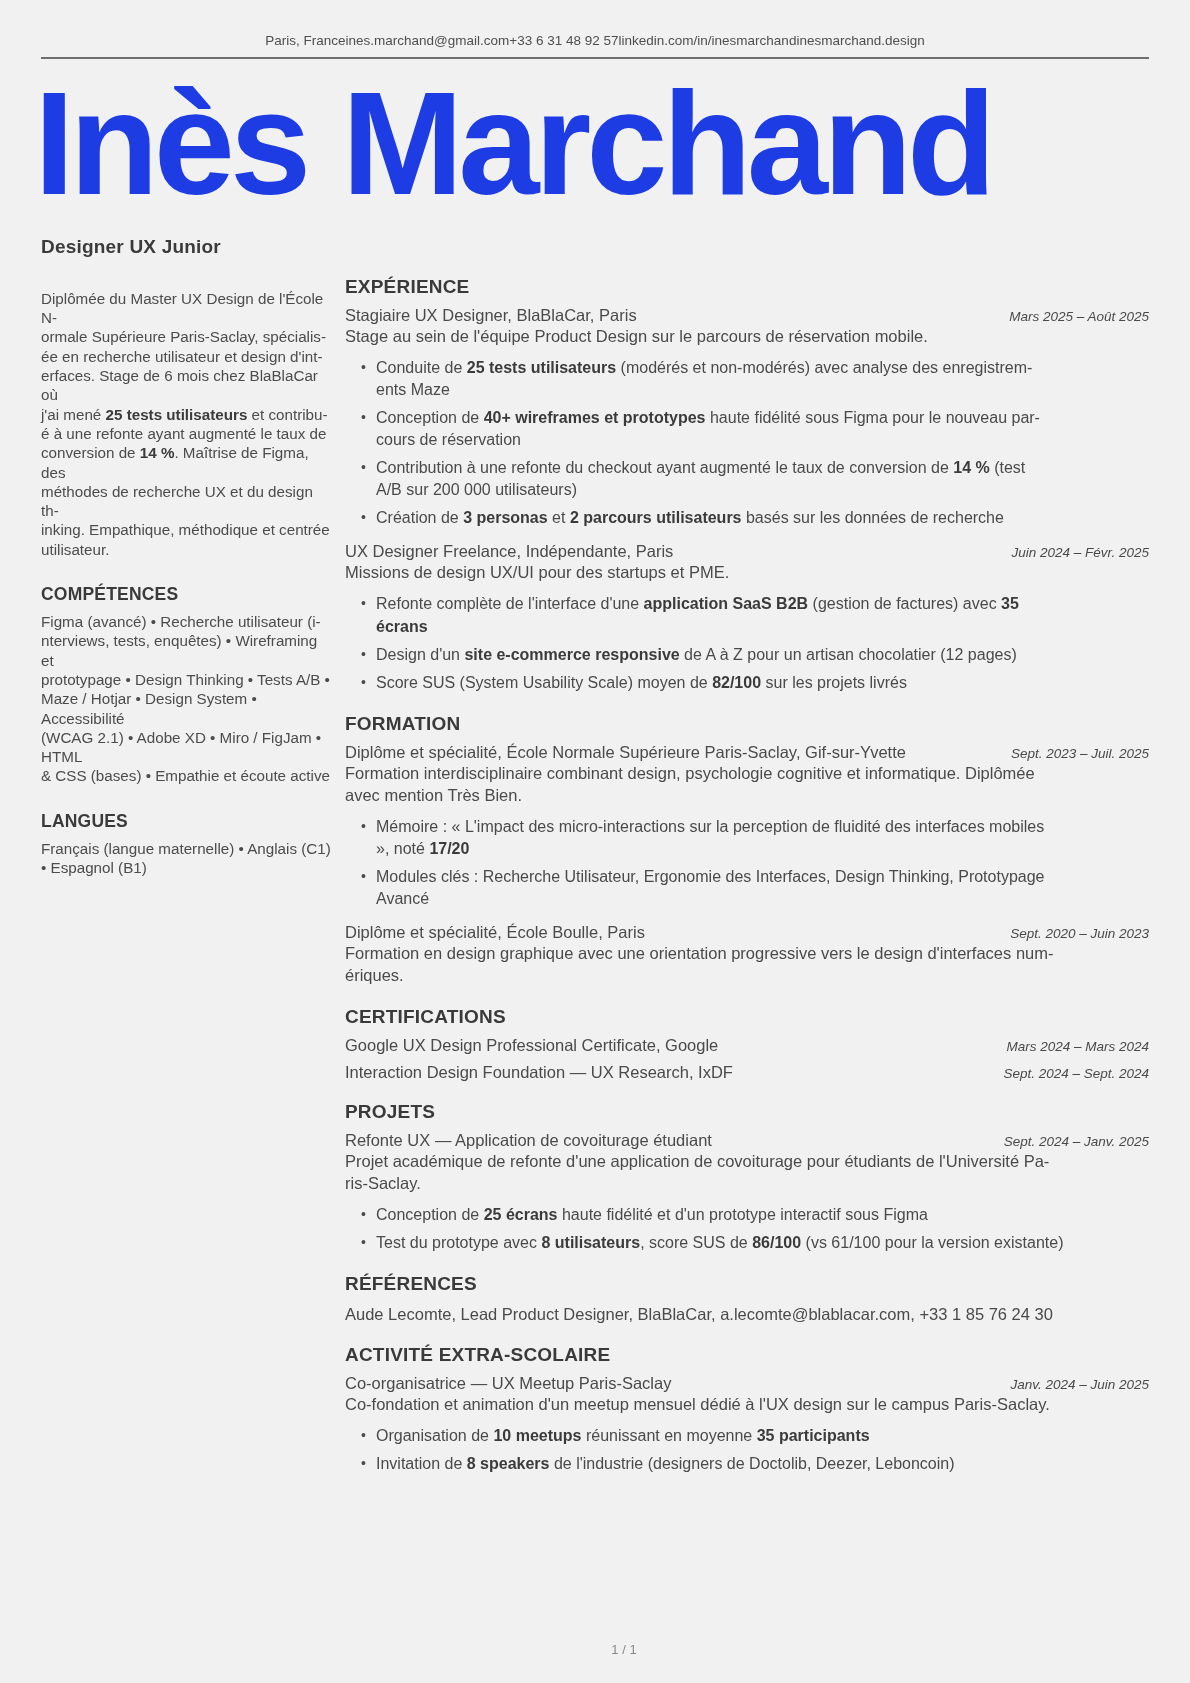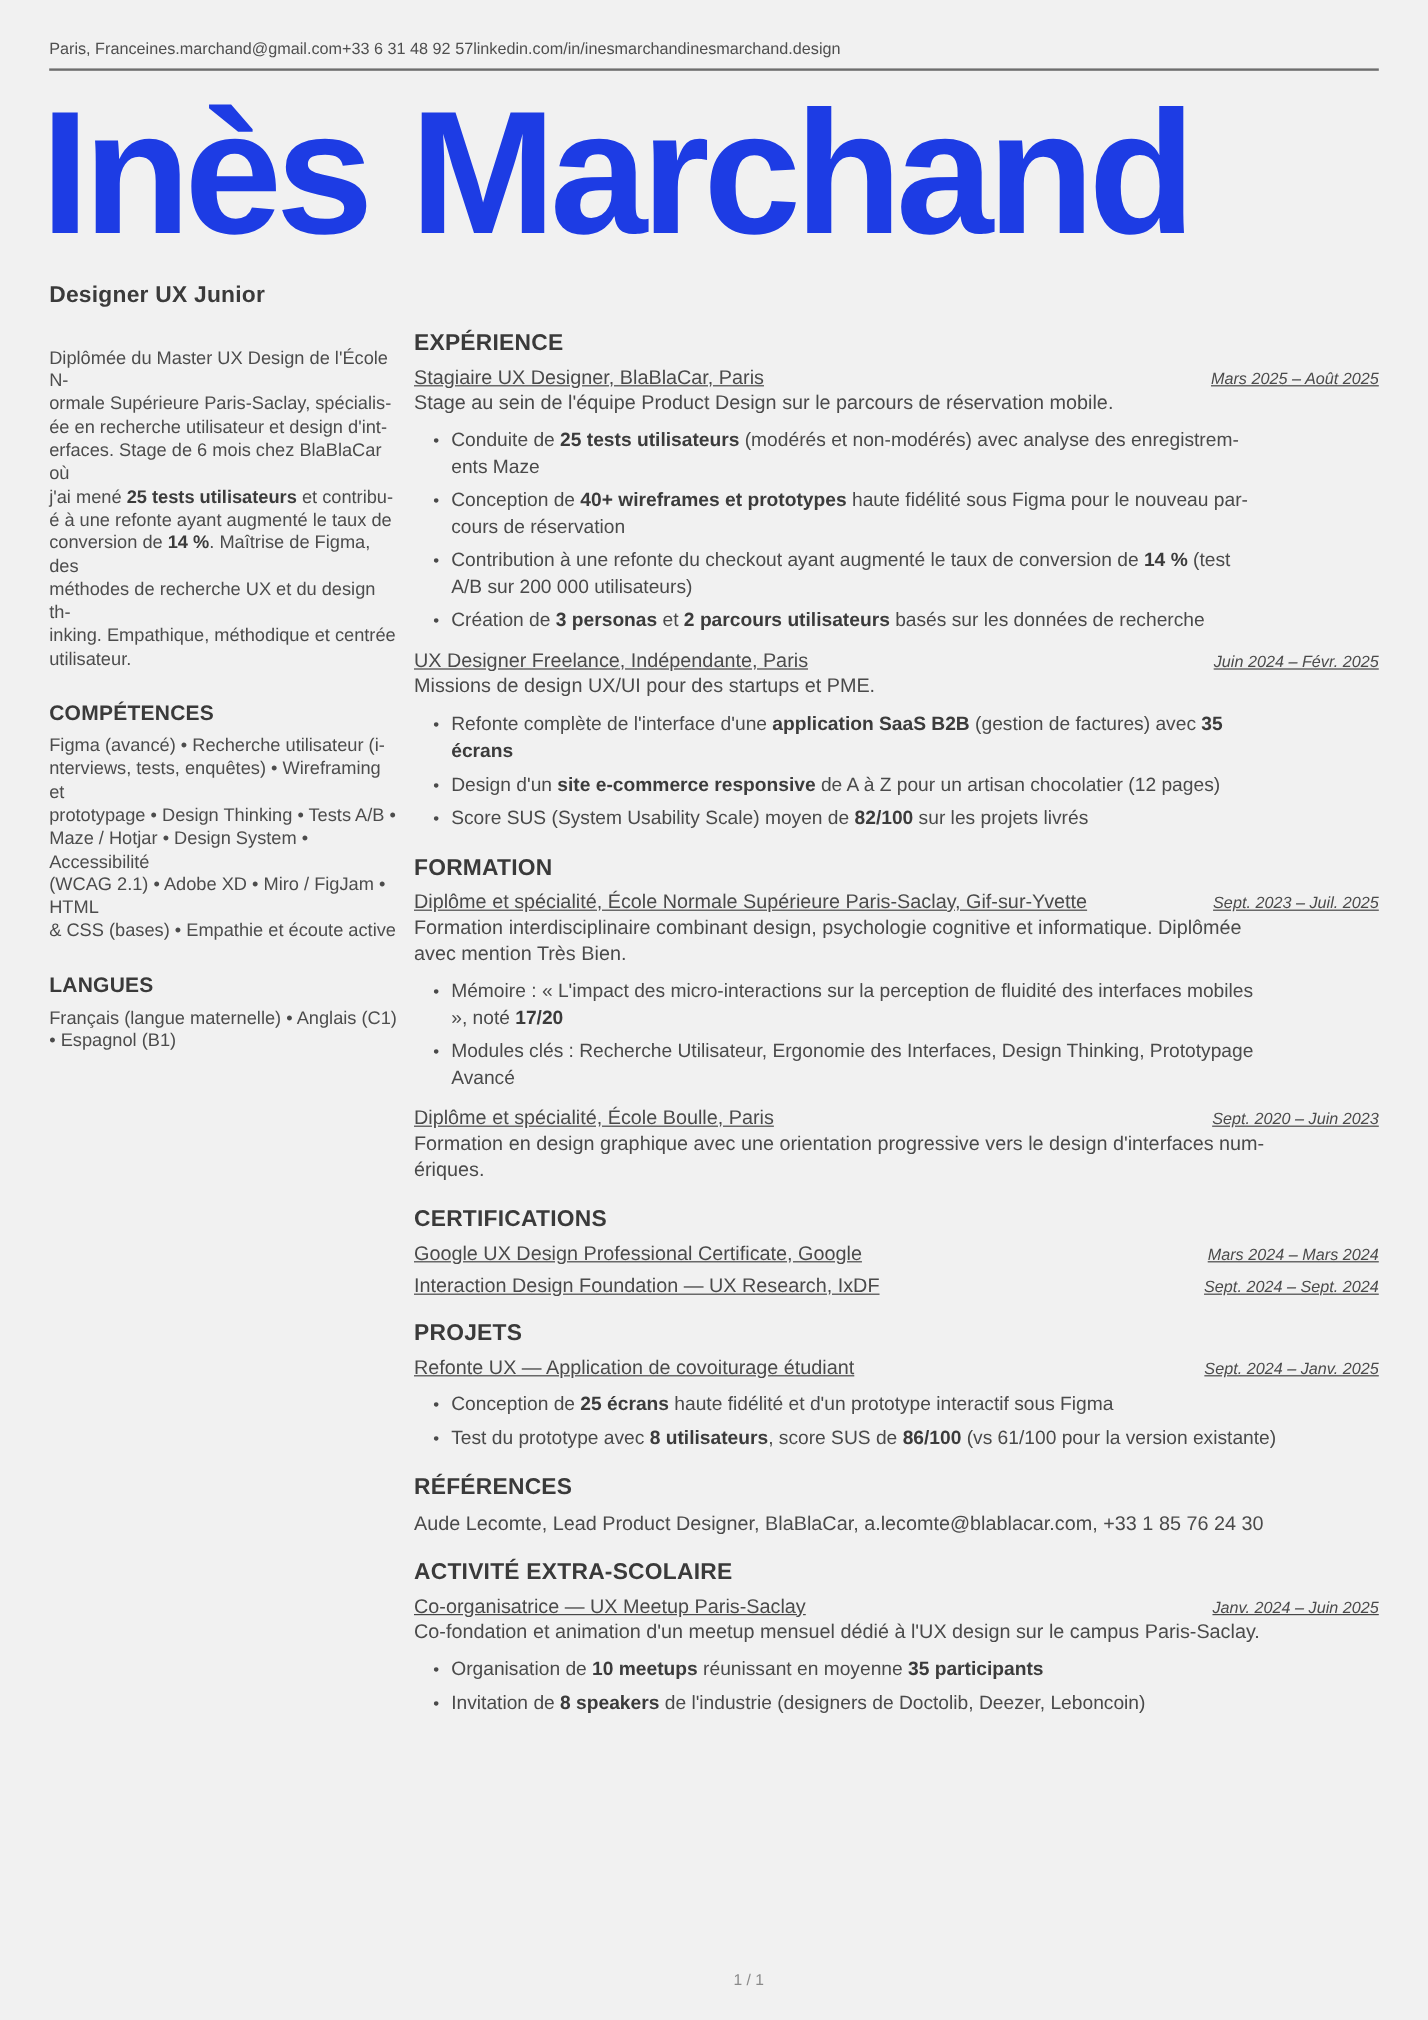--- a/index.html
+++ b/index.html
@@ -8,21 +8,21 @@
     background:#f1f1f1;
     font-family:"Liberation Sans", sans-serif;
     color:#474747;
     position:relative;
     overflow:hidden;
   }
   .page{padding:0 41px;}
 
   
   .contact-bar{
-    display:flex;justify-content:flex-start;align-items:baseline;
+    display:flex;justify-content:center;align-items:baseline;
     padding-top:33px;font-size:13.5px;color:#4f4f4f;
   }
   .contact-rule{border-bottom:2px solid #6e6e6e;margin-top:9px;}
 
   
   .name{
     color:#1d3ce4;
     font-size:146px;font-weight:700;letter-spacing:-5px;
     line-height:.95;margin:16px 0 0 -7px;white-space:nowrap;
   }
@@ -36,21 +36,21 @@
   
   .summary{font-size:15.2px;line-height:1.27;white-space:pre-line;color:#4c4c4c;}
   .l-sec-h{font-size:17.5px;font-weight:700;color:#3a3a3a;margin:25px 0 7px;letter-spacing:.2px;}
   .l-body{font-size:15.2px;line-height:1.27;white-space:pre-line;color:#4c4c4c;}
 
   
   .sec-h{font-size:19px;font-weight:700;color:#3a3a3a;margin:19px 0 8px;letter-spacing:.2px;}
   .r-section:first-child .sec-h{margin-top:2px;}
   .entry{margin-bottom:13px;}
   .entry.compact{margin-bottom:8px;}
-  .entry-head{display:flex;justify-content:space-between;align-items:baseline;gap:16px;text-decoration:underline;}
+  .entry-head{display:flex;justify-content:space-between;align-items:baseline;gap:16px;}
   .entry-title{font-size:16.5px;color:#4a4a4a;}
   .entry-date{font-size:13.5px;font-style:italic;color:#4a4a4a;white-space:nowrap;flex-shrink:0;}
   .entry-desc{font-size:16.5px;line-height:1.34;white-space:pre-line;color:#4a4a4a;}
   ul.bullets{list-style:none;margin:10px 0 4px;padding:0 0 0 31px;}
   ul.bullets li{
     position:relative;font-size:16px;line-height:1.38;
     white-space:pre-line;margin-bottom:6px;color:#4a4a4a;
   }
   ul.bullets li::before{
     content:"\2022";position:absolute;left:-15px;top:1px;
@@ -192,20 +192,22 @@
       </section>
 
       <section class="r-section">
         <h2 class="sec-h">PROJETS</h2>
 
         <div class="entry">
           <div class="entry-head">
             <span class="entry-title">Refonte UX — Application de covoiturage étudiant</span>
             <span class="entry-date">Sept. 2024 – Janv. 2025</span>
           </div>
+          <div class="entry-desc">Projet académique de refonte d'une application de covoiturage pour étudiants de l'Université Pa-
+ris-Saclay.</div>
           <ul class="bullets">
             <li><span>Conception de </span><b>25 écrans</b><span> haute fidélité et d'un prototype interactif sous Figma</span></li>
             <li><span>Test du prototype avec </span><b>8 utilisateurs</b><span>, score SUS de </span><b>86/100</b><span> (vs 61/100 pour la version existante)</span></li>
           </ul>
         </div>
       </section>
 
       <section class="r-section">
         <h2 class="sec-h">RÉFÉRENCES</h2>
         <div class="ref-body entry">Aude Lecomte, Lead Product Designer, BlaBlaCar, a.lecomte@blablacar.com, +33 1 85 76 24 30</div>

